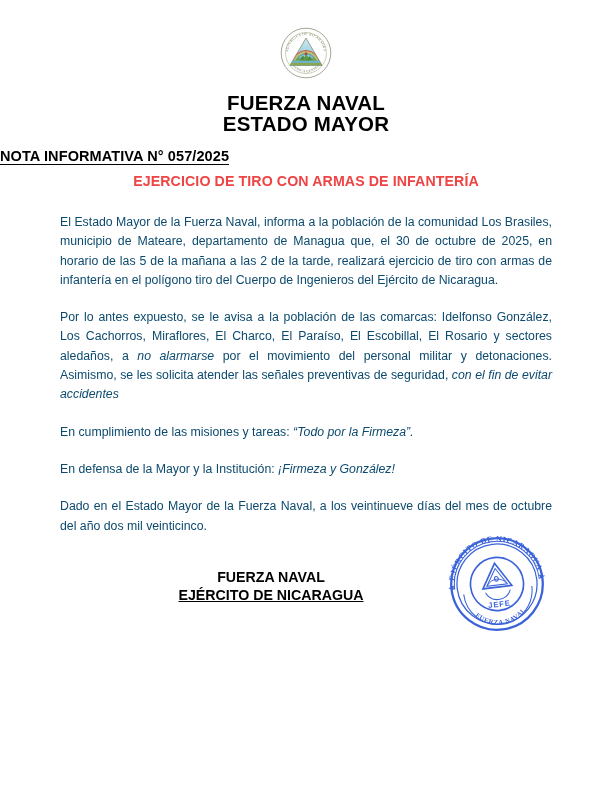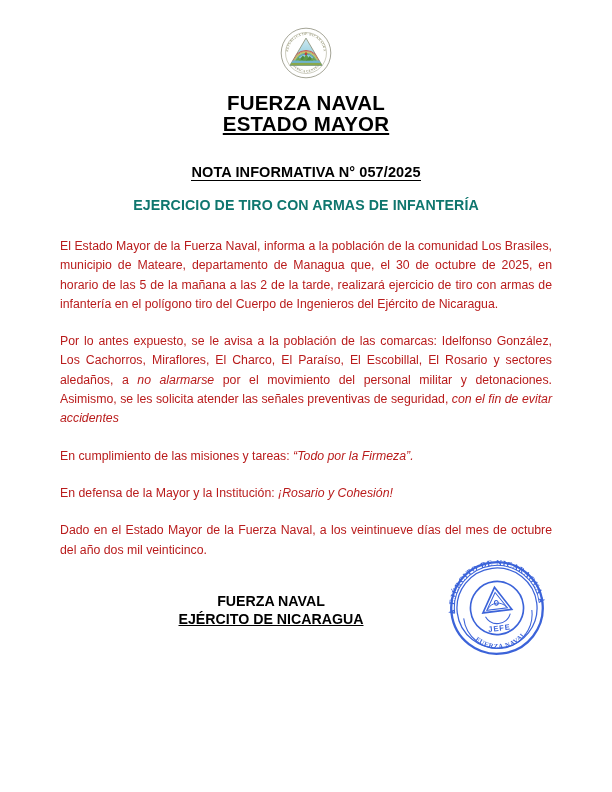--- a/index.html
+++ b/index.html
@@ -37,56 +37,55 @@
   
   .org-title {
     text-align: center;
     font-weight: bold;
     font-size: 20.5px;
     line-height: 21px;
     letter-spacing: 0.2px;
     color: #000000;
     margin-top: 8px;
   }
-  .org-title .line2 { display: block; text-decoration: underline; }
+  .org-title .line2 { display: block; }
 
   .nota-wrap {
-    text-align: center;
-    margin-top: 29px;
+    margin-top: 13px;
   }
   .nota-title {
     display: inline-block;
     font-weight: bold;
     font-size: 14.5px;
     color: #000000;
     border-bottom: 1.6px solid #000000;
     padding-bottom: 0px;
     letter-spacing: 0.1px;
   }
 
   .subject-title {
     text-align: center;
     font-weight: bold;
     font-size: 14.2px;
-    color: #0f766e;
-    margin-top: 16px;
+    color: #ef4444;
+    margin-top: 8px;
     letter-spacing: 0.1px;
   }
 
   
   .body-block {
     margin: 0 60px 0 60px;
     padding-top: 24px;
   }
   p.para {
     margin: 0 0 18px 0;
     font-size: 12.3px;
     line-height: 19.3px;
     text-align: justify;
-    color: #b91c1c;
+    color: #0c4a6e;
     hyphens: none;
   }
   p.para:last-child { margin-bottom: 0; }
   .bi { font-weight: normal; font-style: italic; }
 
   .motto-line { margin-bottom: 18px; }
 
   
   .sign-area {
     position: relative;
@@ -179,21 +178,21 @@
   <div class="subject-title">EJERCICIO DE TIRO CON ARMAS DE INFANTERÍA</div>
 
   <div class="body-block">
 
     <p class="para">El Estado Mayor de la Fuerza Naval, informa a la población de la comunidad Los Brasiles, municipio de Mateare, departamento de Managua que, el 30 de octubre de 2025, en horario de las 5 de la mañana a las 2 de la tarde, realizará ejercicio de tiro con armas de infantería en el polígono tiro del Cuerpo de Ingenieros del Ejército de Nicaragua.</p>
 
     <p class="para"><span>Por lo antes expuesto, se le avisa a la población de las comarcas: Idelfonso González, Los Cachorros, Miraflores, El Charco, El Paraíso, El Escobillal, El Rosario y sectores aledaños, a </span><span class="bi">no alarmarse</span><span> por el movimiento del personal militar y detonaciones. Asimismo, se les solicita atender las señales preventivas de seguridad, </span><span class="bi">con el fin de evitar accidentes</span></p>
 
     <p class="para motto-line"><span>En cumplimiento de las misiones y tareas:  </span><span class="bi">“Todo por la Firmeza”.</span></p>
 
-    <p class="para motto-line"><span>En defensa de la Mayor y la Institución: </span><span class="bi">¡Rosario y Cohesión!</span></p>
+    <p class="para motto-line"><span>En defensa de la Mayor y la Institución: </span><span class="bi">¡Firmeza y González!</span></p>
 
     <p class="para">Dado en el Estado Mayor de la Fuerza Naval, a los veintinueve días del mes de octubre del año dos mil veinticinco.</p>
 
     <div class="sign-area">
       <div class="sign-block">
         <span>FUERZA NAVAL</span>
         <span class="l2">EJÉRCITO DE NICARAGUA</span>
       </div>
 
       <svg class="seal" viewBox="0 0 100 100">

